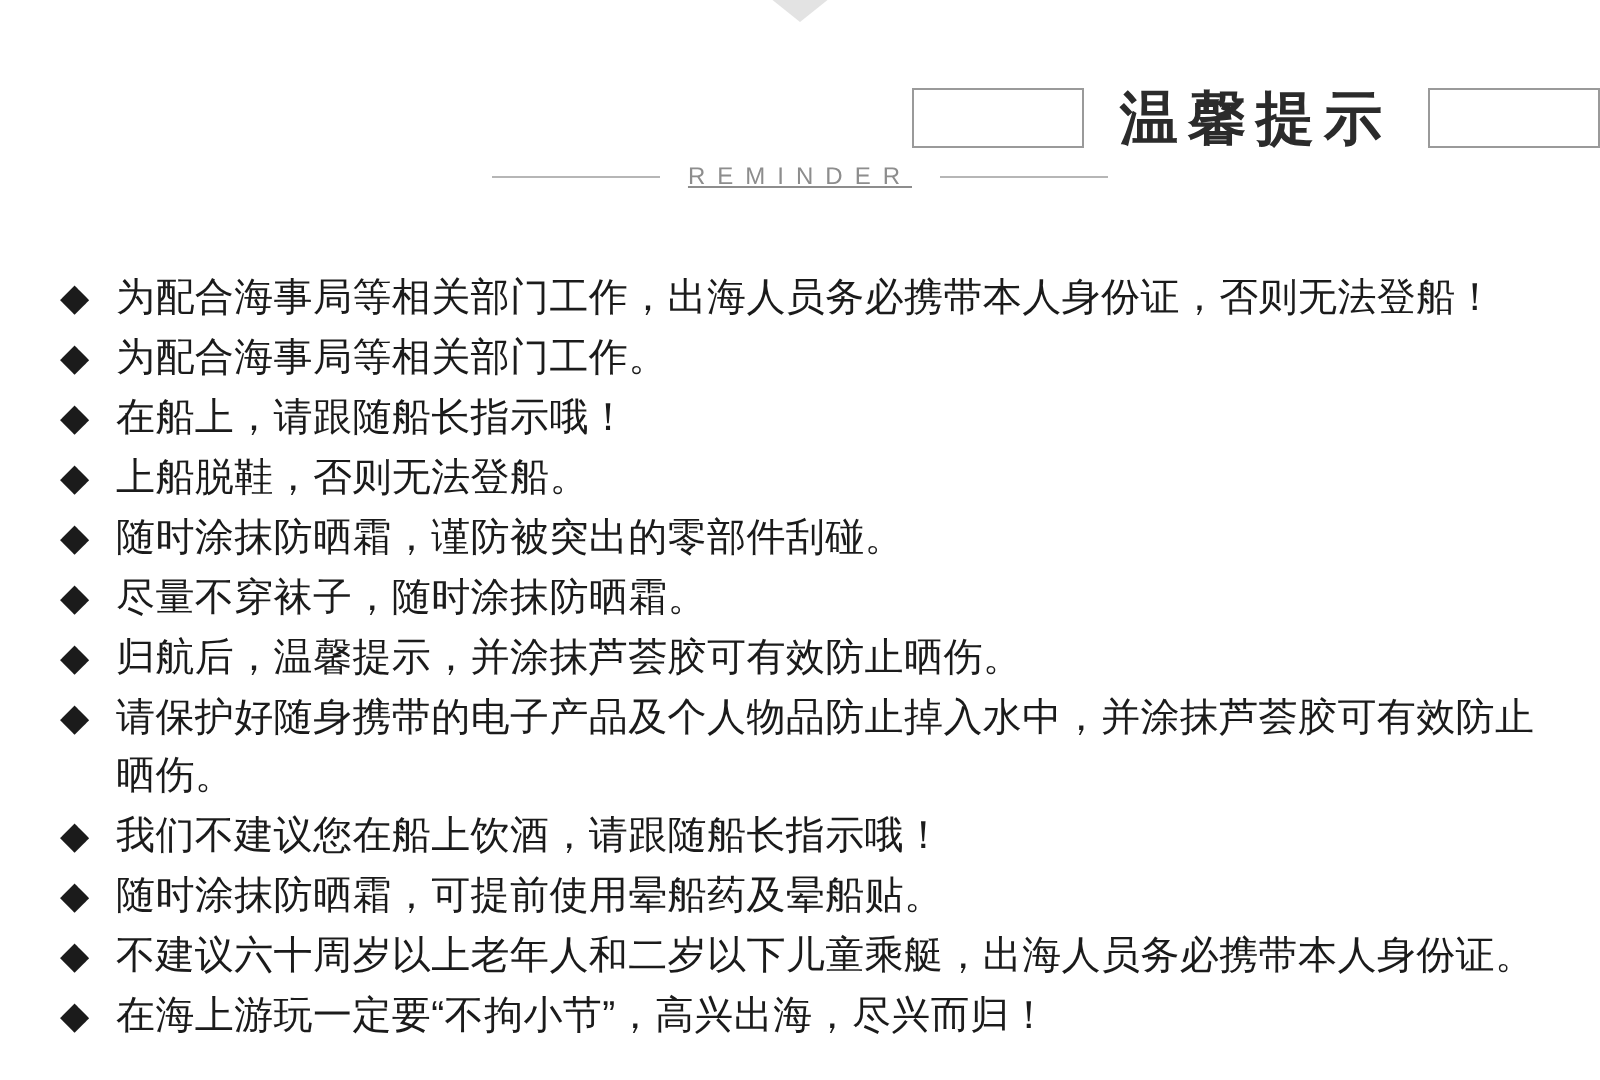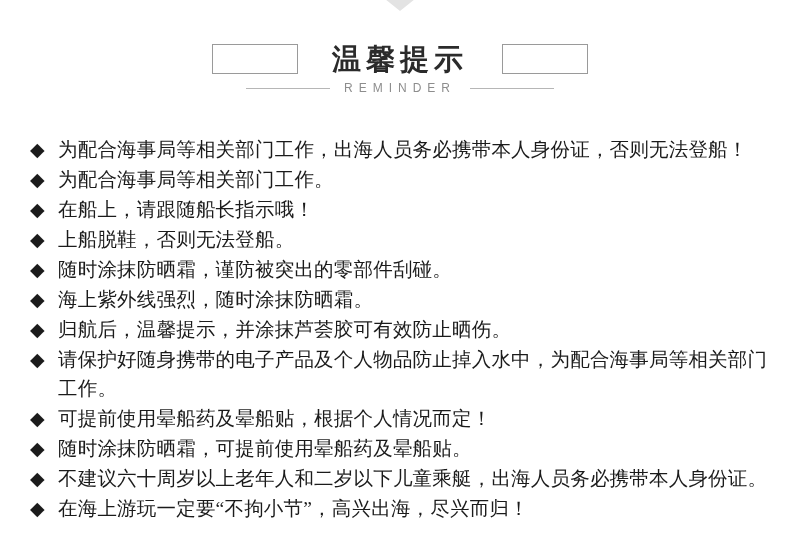--- a/index.html
+++ b/index.html
@@ -43,22 +43,22 @@
   .header {
     position: absolute;
     top: 44px;
     left: 0;
     width: 800px;
     text-align: center;
   }
   .header-rule-row {
     display: flex;
     align-items: center;
-    justify-content: center;
-    gap: 16px;
+    justify-content: flex-end;
+    gap: 0;
   }
   .rule-box {
     position: relative;
     width: 86px;
     height: 30px;
   }
   .rule-box::before {
     content: "";
     position: absolute;
     left: 0;
@@ -108,20 +108,21 @@
     height: 1px;
     background: #b6b6b6;
   }
   .title-en {
     font-family: "Liberation Sans", sans-serif;
     font-size: 12px;
     color: #8d8d8d;
     letter-spacing: 6px;
     padding: 0 14px;
     white-space: nowrap;
+    text-decoration: underline;
   }
 
   
   .list {
     position: absolute;
     top: 135px;
     left: 30px;
     width: 748px;
   }
   .item {
@@ -133,21 +134,21 @@
     flex: 0 0 auto;
     width: 26px;
     font-size: 19px;
     line-height: 29px;
     color: #1b1b1b;
     text-align: left;
     margin-right: 2px;
   }
   .item-text {
     flex: 1 1 auto;
-    font-family: Liberation Serif, serif;
+    font-family: Liberation Sans, sans-serif;
     font-size: 19.5px;
     line-height: 29px;
     color: #1b1b1b;
     font-weight: 500;
     letter-spacing: 0.2px;
     text-align: left;
     word-break: break-all;
   }
 </style>
 </head>
@@ -194,33 +195,33 @@
       <div class="item">
         <span class="bullet">◆</span>
         <span class="item-text">上船脱鞋，否则无法登船。</span>
       </div>
       <div class="item">
         <span class="bullet">◆</span>
         <span class="item-text">随时涂抹防晒霜，谨防被突出的零部件刮碰。</span>
       </div>
       <div class="item">
         <span class="bullet">◆</span>
-        <span class="item-text">海上紫外线强烈，随时涂抹防晒霜。</span>
+        <span class="item-text">尽量不穿袜子，随时涂抹防晒霜。</span>
       </div>
       <div class="item">
         <span class="bullet">◆</span>
         <span class="item-text">归航后，温馨提示，并涂抹芦荟胶可有效防止晒伤。</span>
       </div>
       <div class="item">
         <span class="bullet">◆</span>
-        <span class="item-text">请保护好随身携带的电子产品及个人物品防止掉入水中，为配合海事局等相关部门工作。</span>
-      </div>
-      <div class="item">
-        <span class="bullet">◆</span>
-        <span class="item-text">可提前使用晕船药及晕船贴，根据个人情况而定！</span>
+        <span class="item-text">请保护好随身携带的电子产品及个人物品防止掉入水中，并涂抹芦荟胶可有效防止晒伤。</span>
+      </div>
+      <div class="item">
+        <span class="bullet">◆</span>
+        <span class="item-text">我们不建议您在船上饮酒，请跟随船长指示哦！</span>
       </div>
       <div class="item">
         <span class="bullet">◆</span>
         <span class="item-text">随时涂抹防晒霜，可提前使用晕船药及晕船贴。</span>
       </div>
       <div class="item">
         <span class="bullet">◆</span>
         <span class="item-text">不建议六十周岁以上老年人和二岁以下儿童乘艇，出海人员务必携带本人身份证。</span>
       </div>
       <div class="item">

